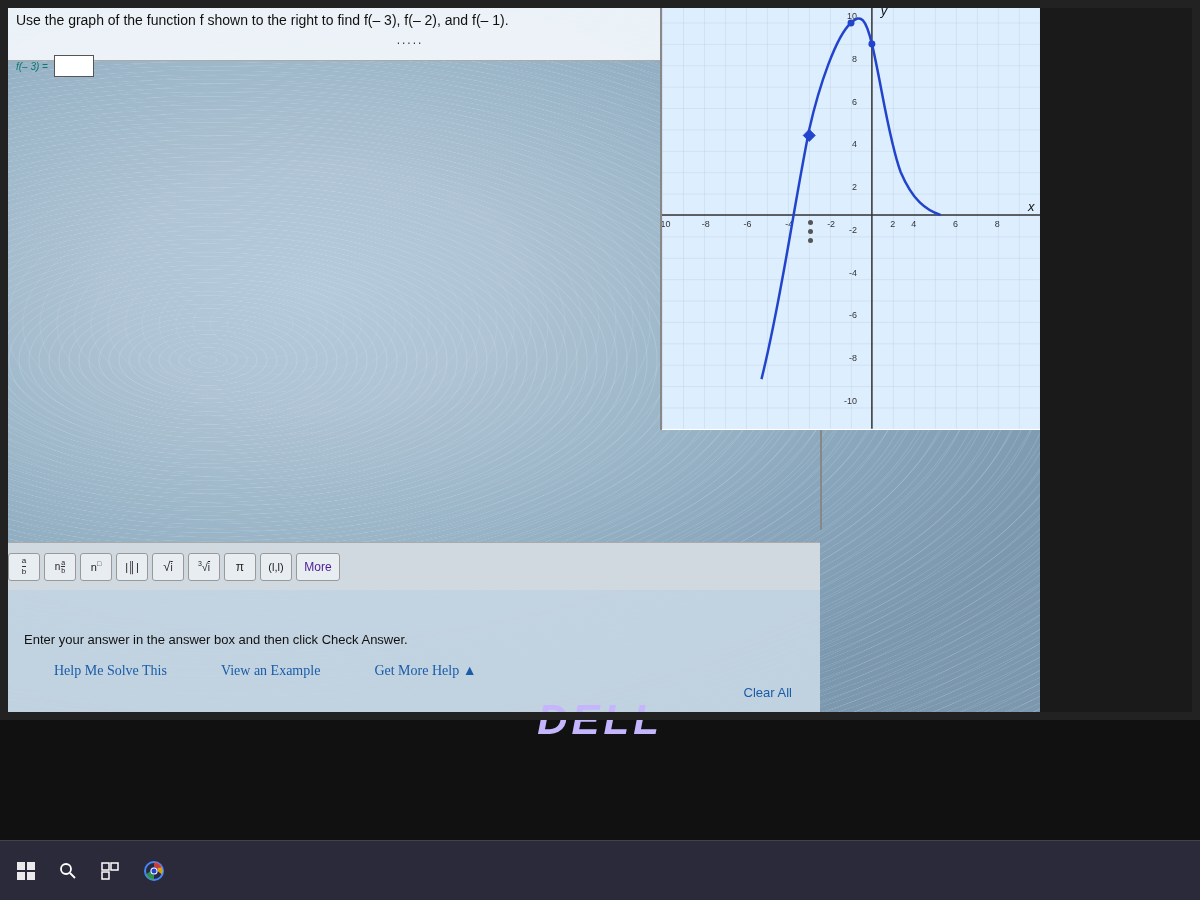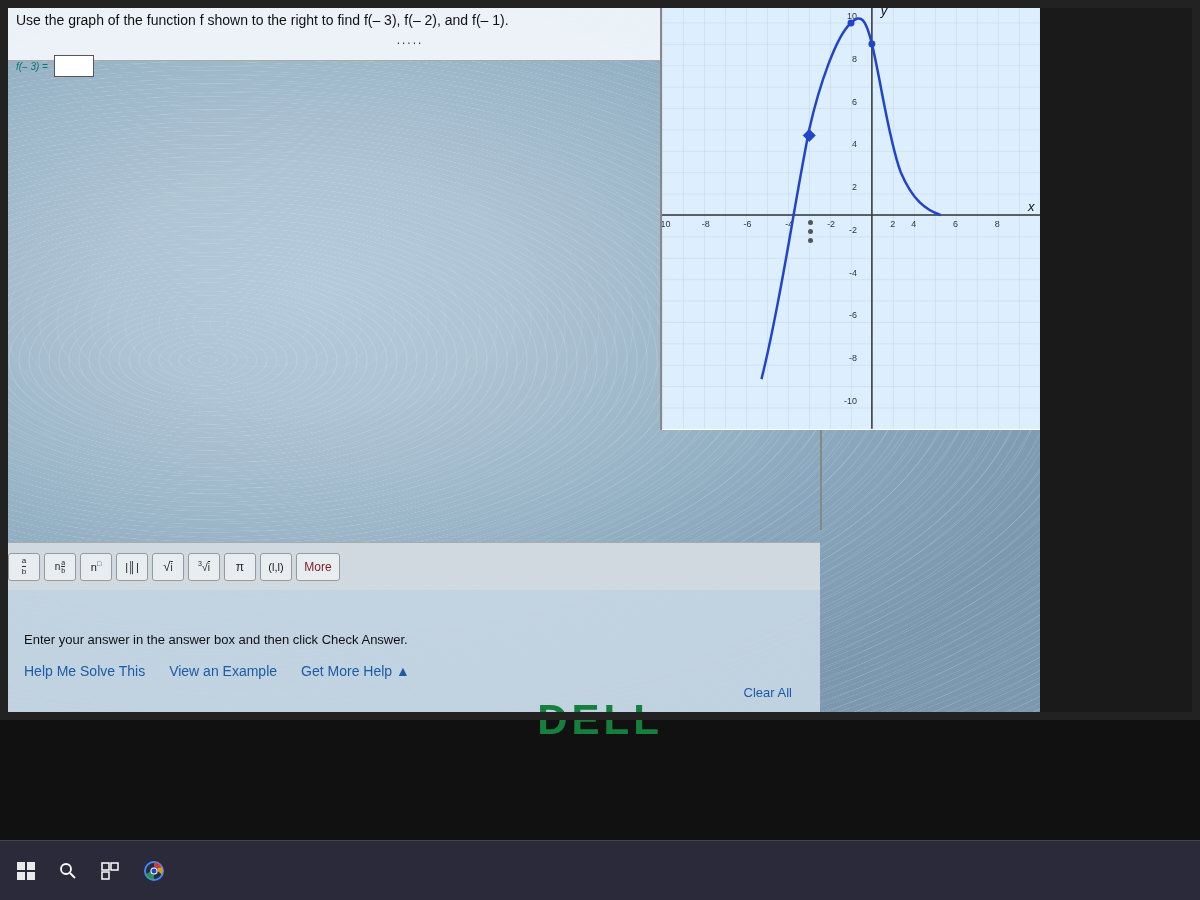--- a/index.html
+++ b/index.html
@@ -140,21 +140,21 @@
       min-width: 44px;
       height: 28px;
       background: #e8edf2;
       border: 1px solid #999;
       border-radius: 3px;
       cursor: pointer;
       font-size: 12px;
       display: flex;
       align-items: center;
       justify-content: center;
-      color: #7f1d1d;
+      color: #4c1d95;
       padding: 0 6px;
     }
 
     
     .bottom-panel {
       position: absolute;
       bottom: 0;
       left: 0;
       width: 820px;
       height: 130px;
@@ -177,21 +177,22 @@
       gap: 24px;
     }
 
     .help-btn {
       font-size: 14px;
       color: #1a5ca8;
       cursor: pointer;
       text-decoration: none;
       background: none;
       border: none;
-      font-family: Liberation Sans, sans-serif;
+      font-family: Liberation Serif, serif;
+      margin-left: 30px;
     }
 
     .clear-all-btn {
       position: absolute;
       right: 28px;
       bottom: 20px;
       font-size: 13px;
       color: #1a5ca8;
       cursor: pointer;
       background: none;
@@ -256,23 +257,24 @@
       width: 200px;
       height: 80px;
       display: flex;
       align-items: center;
       justify-content: center;
     }
 
     .dell-logo {
       font-size: 42px;
       font-weight: bold;
-      color: #15803d;
+      color: #c4b5fd;
       font-family: 'Arial Black', Arial, sans-serif;
       letter-spacing: 4px;
+      font-style: italic;
     }
 
     
     .v-separator {
       position: absolute;
       top: 0;
       left: 820px;
       width: 2px;
       height: 530px;
       background: #888;

